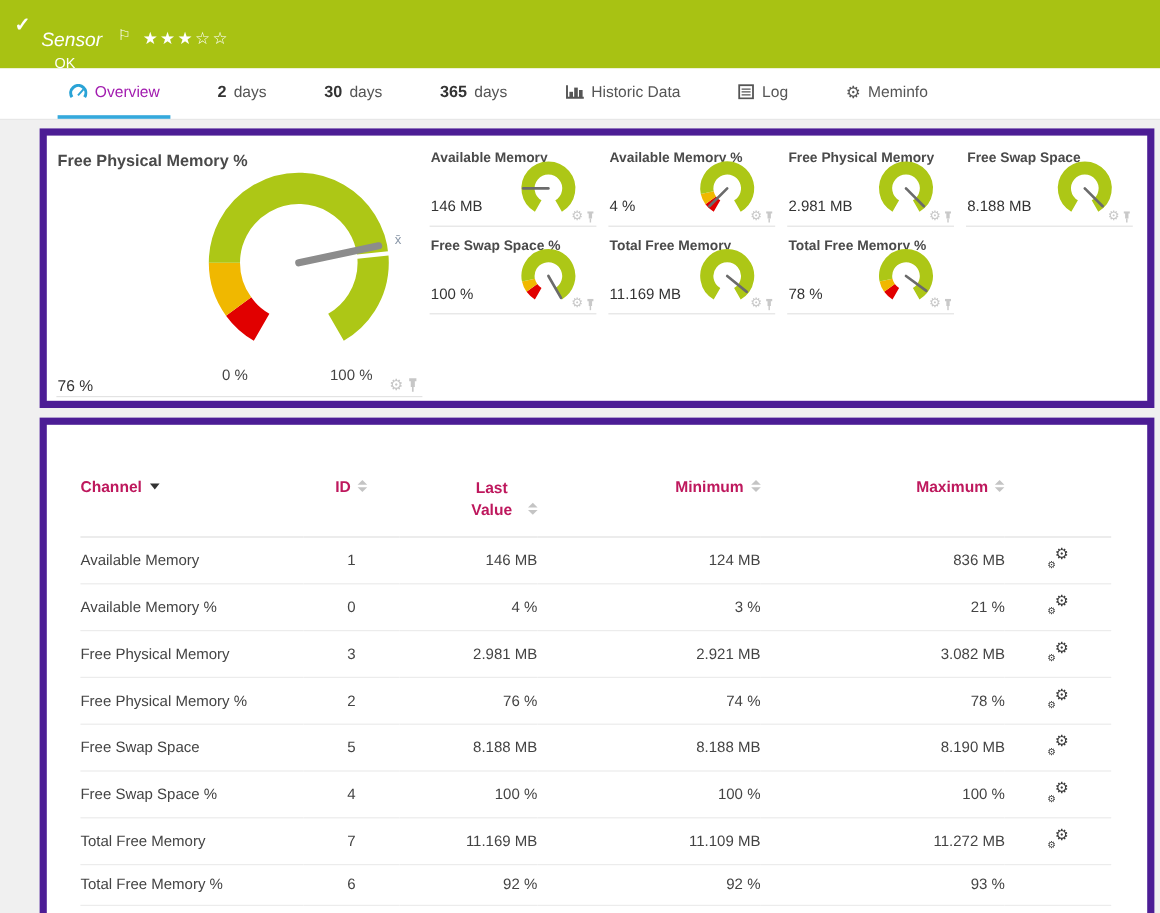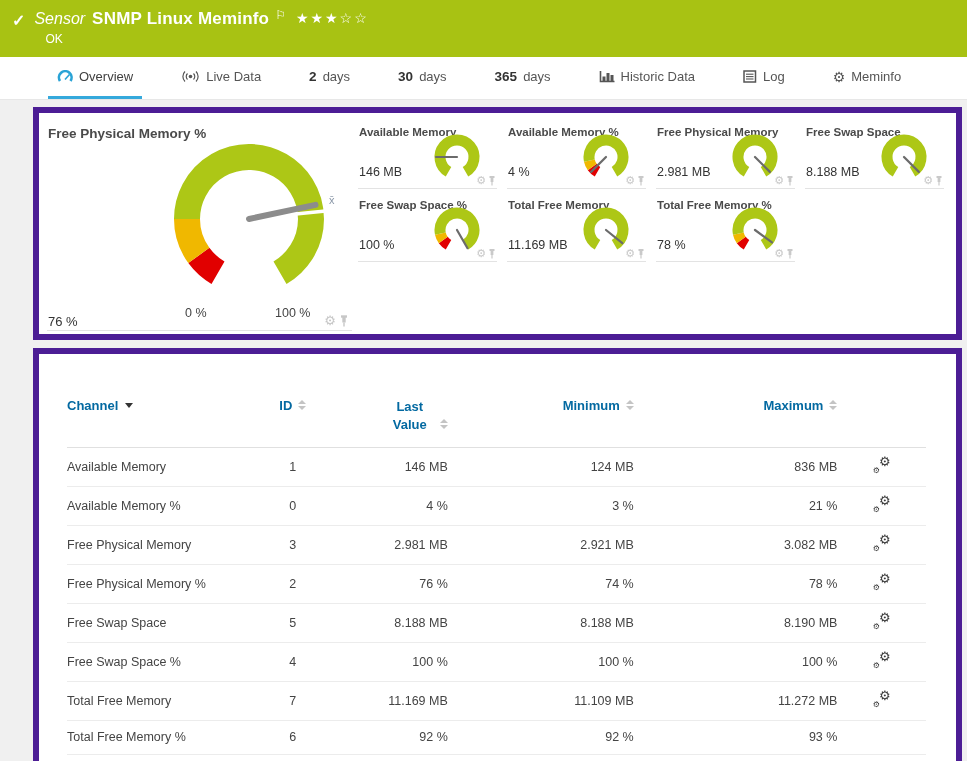--- a/index.html
+++ b/index.html
@@ -10,37 +10,37 @@
     color: #444;
     overflow: hidden;
   }
   
   .topbar {
     height: 57px; background: #a8c213; color: #fff;
     display: flex; align-items: flex-start; padding: 9px 0 0 12px;
   }
   .chk { font-size: 16px; font-weight: bold; margin-top: 2px; }
   .titleblock { margin-left: 9px; }
-  .titleline { display: flex; align-items: baseline; }
+  .titleline { display: flex; align-items: baseline; margin-top: 16px; }
   .sensor-word { font-style: italic; font-size: 16px; margin-right: 7px; }
   .sensor-title { font-weight: bold; font-size: 17px; letter-spacing: .2px; }
   .flag { font-size: 12px; margin-left: 6px; position: relative; top: -5px; }
   .stars { font-size: 14px; margin-left: 10px; letter-spacing: 2px; position: relative; top: -1px; }
   .status { font-weight: normal; font-size: 12px; margin: 3px 0 0 11px; }
   
   .tabs {
     height: 43px; background: #fff; border-bottom: 1px solid #e7e7e7;
     display: flex; align-items: stretch; padding-left: 48px;
   }
   .tab {
     display: flex; align-items: center; gap: 6px; cursor: pointer;
     padding: 0 9px; margin-right: 30px; font-size: 13px; color: #555;
     border-bottom: 3px solid transparent; text-decoration: none; white-space: nowrap;
   }
-  .tab.active { border-bottom-color: #35a9dc; color: #404040; }
+  .tab.active { border-bottom-color: #35a9dc; color: #a21caf; }
   .tab-num { font-weight: bold; color: #333; font-size: 13.5px; }
   .tab-icon { display: inline-flex; align-items: center; }
   .tab-icon:empty, .tab-num:empty { display: none; }
   
   main { padding: 7px 5px 0 33px; }
   .panel { background: #fff; border: 6px solid #4c1d95; }
   .gauges-panel { height: 233px; display: flex; padding: 5px 12px 0 8px; margin-bottom: 8px; }
   
   .main-gauge-cell { position: relative; flex: 0 0 305px; height: 213px; border-bottom: 1px solid #e3e3e3; }
   .mg-title { position: absolute; left: 1px; top: 8px; font-size: 13.5px; font-weight: bold; color: #4a4a4a; }
@@ -55,21 +55,21 @@
   .small-grid { flex: 1; display: grid; grid-template-columns: repeat(4, 1fr); column-gap: 10px; row-gap: 4px; margin: 2px 0 0 6px; align-content: start; }
   .sg-cell { position: relative; height: 69px; border-bottom: 1px solid #e3e3e3; }
   .sg-title { position: absolute; left: 1px; top: 6px; font-size: 11.5px; font-weight: bold; color: #4a4a4a; white-space: nowrap; }
   .sg-svg { position: absolute; right: 13px; top: 13px; }
   .sg-value { position: absolute; left: 1px; bottom: 9px; font-size: 12.5px; color: #333; }
   .sg-icons { position: absolute; right: 1px; bottom: 2px; display: inline-flex; align-items: center; gap: 2px; }
   .sg-icons .gear { font-size: 11px; color: #c9c9c9; cursor: pointer; line-height: 1; }
   
   .table-panel { padding: 36px 30px 10px 28px; min-height: 390px; }
   table { width: 100%; border-collapse: collapse; font-size: 12.5px; color: #444; table-layout: fixed; }
-  th { font-size: 13px; font-weight: bold; color: #0369a1; padding: 8px 0 14px; vertical-align: top; }
+  th { font-size: 13px; font-weight: bold; color: #be185d; padding: 8px 0 14px; vertical-align: top; }
   th.c-channel { text-align: left; width: 21%; }
   th.c-id, td.c-id { text-align: center; width: 9%; }
   th.c-last, td.c-last { text-align: right; width: 13%; }
   th.c-min, td.c-min { text-align: right; width: 21%; }
   th.c-max, td.c-max { text-align: right; width: 23%; }
   th.c-edit, td.c-edit { width: 10%; text-align: center; }
   td { padding: 9px 0 10px; border-bottom: 1px solid #ececec; }
   tr.hdr th { border-bottom: 1px solid #e0e0e0; }
   .th-in { display: inline-flex; align-items: center; cursor: pointer; }
   .th-in.wrap { align-items: flex-end; }
@@ -87,53 +87,39 @@
 </head>
 <body>
 
 <div class="page">
 
   <header class="topbar">
     <span class="chk">✓</span>
     <div class="titleblock">
       <div class="titleline">
         <span class="sensor-word">Sensor</span>
-        <span class="sensor-title">SNMP Linux Meminfo</span>
         <span class="flag">⚐</span>
         <span class="stars">★★★☆☆</span>
       </div>
       <div class="status">OK</div>
     </div>
   </header>
 
   <nav class="tabs" id="tabbar">
   <a class="tab active">
     <span class="tab-icon">
           <svg width="16" height="13">
             <path d="M3,11 A6.3,6.3 0 1 1 13.5,11" stroke="#2aa3d6" stroke-width="2.6" fill="none"></path>
             <line x1="8" y1="9.5" x2="12.5" y2="4.5" stroke="#2aa3d6" stroke-width="1.6"></line>
           </svg>
         </span>
 
     <span class="tab-label">Overview</span>
   </a>
 
-  <a class="tab">
-    <span class="tab-icon">
-          <svg width="19" height="13">
-            <circle cx="9.5" cy="6.5" r="1.8" fill="#555"></circle>
-            <path d="M6.5,3.5 a4.2,4.2 0 0 0 0,6" stroke="#555" fill="none" stroke-width="1.2"></path>
-            <path d="M4,1.5 a7,7 0 0 0 0,10" stroke="#555" fill="none" stroke-width="1.2"></path>
-            <path d="M12.5,3.5 a4.2,4.2 0 0 1 0,6" stroke="#555" fill="none" stroke-width="1.2"></path>
-            <path d="M15,1.5 a7,7 0 0 1 0,10" stroke="#555" fill="none" stroke-width="1.2"></path>
-          </svg>
-        </span>
-
-    <span class="tab-label">Live Data</span>
-  </a>
 
   <a class="tab">
 
     <span class="tab-num">2</span>
     <span class="tab-label">days</span>
   </a>
 
   <a class="tab">
 
     <span class="tab-num">30</span>

